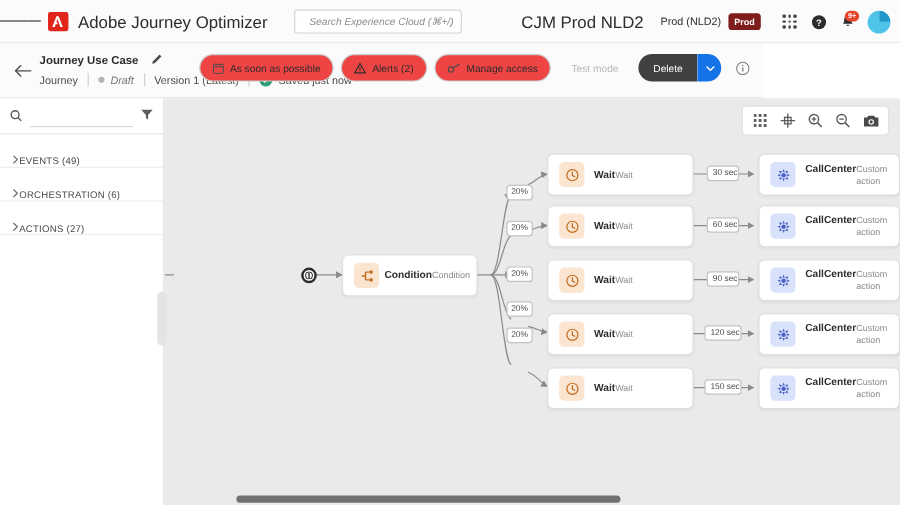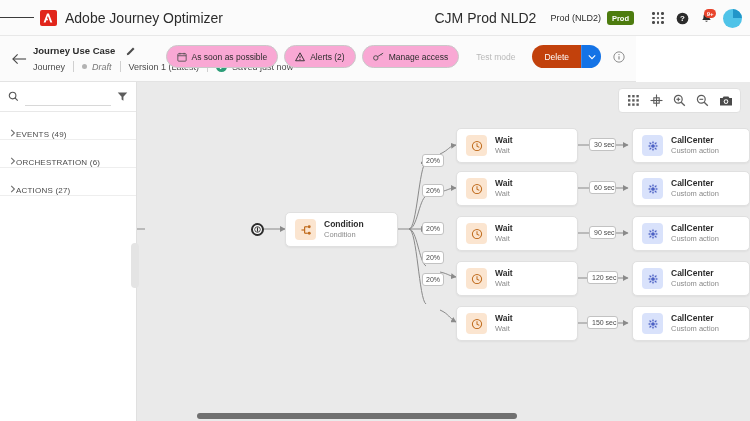--- a/index.html
+++ b/index.html
@@ -37,21 +37,21 @@
     display: flex; align-items: center; padding: 0 6px; gap: 5px;
   }
   .searchbox .ph { font-size: 8.5px; color: #8d8d8d; font-style: italic; white-space: nowrap; }
   .topbar-right {
     position: absolute; right: 6px; top: 0; height: 36px;
     display: flex; align-items: center; gap: 0px;
   }
   .org-name { font-size: 14px; color: #2c2c2c; margin-right: 14px; white-space: nowrap; }
   .sandbox-name { font-size: 9px; color: #2c2c2c; margin-right: 6px; white-space: nowrap; }
   .prod-pill {
-    background: #4d7c0f; color: #fff; font-size: 7.5px; font-weight: bold;
+    background: #7f1d1d; color: #fff; font-size: 7.5px; font-weight: bold;
     border-radius: 3px; padding: 2.5px 5px; margin-right: 12px; white-space: nowrap;
   }
   .ic-btn { width: 24px; height: 24px; display:flex; align-items:center; justify-content:center; cursor:pointer; position: relative; }
   .grid9 { display: grid; grid-template-columns: repeat(3, 2.4px); grid-template-rows: repeat(3, 2.4px); gap: 2.2px; }
   .grid9 i { display:block; width:2.4px; height:2.4px; background:#4a4a4a; border-radius:50%; }
   .badge {
     position: absolute; top: 3px; right: 2px; background: #e8442c; color: #fff;
     font-size: 6px; line-height: 1; border-radius: 7px; padding: 1.5px 2.5px; font-weight: bold;
   }
   .avatar {
@@ -82,27 +82,27 @@
     position: absolute; left: 33px; top: 22px; display: flex; align-items: center; height: 17px;
     font-size: 9px; color: #4b4b4b;
   }
   .meta-row .sep { width:1px; height:11px; background:#d0d0d0; margin: 0 8px; }
   .dot-draft { width:5px;height:5px;border-radius:50%;background:#b3b3b3;margin-right:5px;}
   .draft-txt { font-style: italic; color:#767676; }
   .saved-ok { width: 11px; height: 11px; border-radius:50%; background:#2d9d78; margin-right:5px;
               display:flex;align-items:center;justify-content:center; }
   .toolbtns { position: absolute; right: 8px; top: 9px; display: flex; align-items: center; gap: 6px; }
   .tbtn {
-    height: 23px; border: 1px solid #c9c9c9; border-radius: 12px; background: #f9a8d4;
+    height: 23px; border: 1px solid #c9c9c9; border-radius: 12px; background: #ef4444;
     display: flex; align-items: center; gap: 5px; padding: 0 10px;
     font-size: 8.5px; color: #2c2c2c; cursor: pointer; white-space: nowrap;
   }
   .tbtn.disabled { border-color: transparent; background: transparent; color: #b9b9b9; cursor: default; }
   .delete-btn {
-    height: 23px; background: #c2410c; color: #fff; font-size: 8.5px;
+    height: 23px; background: #404040; color: #fff; font-size: 8.5px;
     border-radius: 12px 0 0 12px; display:flex; align-items:center; padding: 0 12px; cursor:pointer;
     white-space: nowrap;
   }
   .delete-caret {
     height: 23px; width: 20px; background: #1473e6; color:#fff;
     border-radius: 0 12px 12px 0; display:flex;align-items:center;justify-content:center;
     border-left: 1px solid #3d8bea; cursor:pointer;
   }
   .del-group { display:flex; }
   .info-ic { width:18px;height:18px;display:flex;align-items:center;justify-content:center;cursor:pointer;margin-left:3px;}
@@ -150,21 +150,21 @@
     display: flex; align-items: center; gap: 8px; padding: 0 9px;
     z-index: 3; cursor: pointer;
     box-shadow: 0 1px 2px rgba(0,0,0,0.05);
   }
   .node-ic {
     width: 21px; height: 21px; border-radius: 4px; flex: none;
     display:flex;align-items:center;justify-content:center;
   }
   .ic-orange { background: #fbe5d0; }
   .ic-blue  { background: #d9e2fb; }
-  .node-txt { display: flex; flex-direction: column; justify-content:center; min-width:0; }
+  .node-txt { display: flex; flex-direction: row; justify-content:center; min-width:0; }
   .node-title { font-size: 8.5px; font-weight: bold; color: #2c2c2c; line-height: 1.25; }
   .node-sub { font-size: 7.5px; color: #8a8a8a; line-height: 1.3; margin-top: 1px; }
 
   .chip {
     position: absolute; background: #fff; border: 1px solid #c2c2c2; border-radius: 3px;
     font-size: 7px; color: #4b4b4b; padding: 2px 4px; z-index: 4; white-space: nowrap;
     text-align:center; cursor: pointer;
   }
   .pct-chip {
     position: absolute; background: #fff; border: 1px solid #c2c2c2; border-radius: 3px;
@@ -193,20 +193,27 @@
         <span></span>
         <span></span>
     </div>
     <div class="adobe-logo">
       <svg width="11" height="10" viewBox="0 0 11 10">
           <path d="M4 0.6 L0.6 9.4 H2.6 L3.4 7.2 H5.2 L4.5 5.5 H3.9 L4.9 2.9 L7.3 9.4 H9.3 L5.9 0.6 Z" fill="#fff"></path>
         </svg>
     </div>
     <div class="app-title">Adobe Journey Optimizer</div>
 
+    <div class="searchbox">
+      <svg width="10" height="10" viewBox="0 0 12 12">
+          <circle cx="5" cy="5" r="3.6" fill="none" stroke="#555" stroke-width="1.2"></circle>
+          <line x1="7.6" y1="7.6" x2="10.6" y2="10.6" stroke="#555" stroke-width="1.2"></line>
+        </svg>
+      <span class="ph">Search Experience Cloud (⌘+/)</span>
+    </div>
 
     <div class="topbar-right">
       <span class="org-name">CJM Prod NLD2</span>
       <span class="sandbox-name">Prod (NLD2)</span>
       <span class="prod-pill">Prod</span>
       <div class="ic-btn">
         <div class="grid9">
             <i></i>
             <i></i>
             <i></i>

